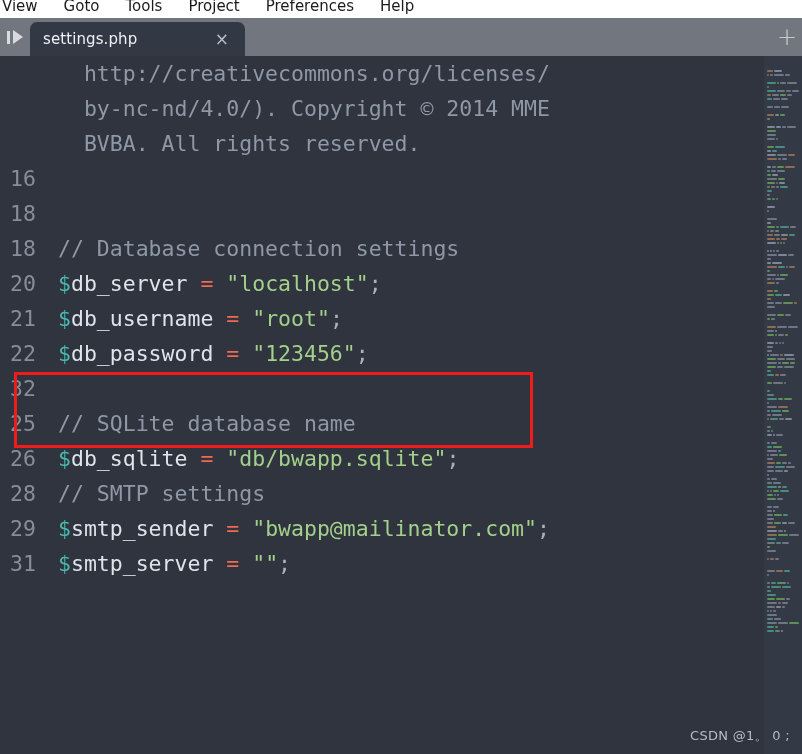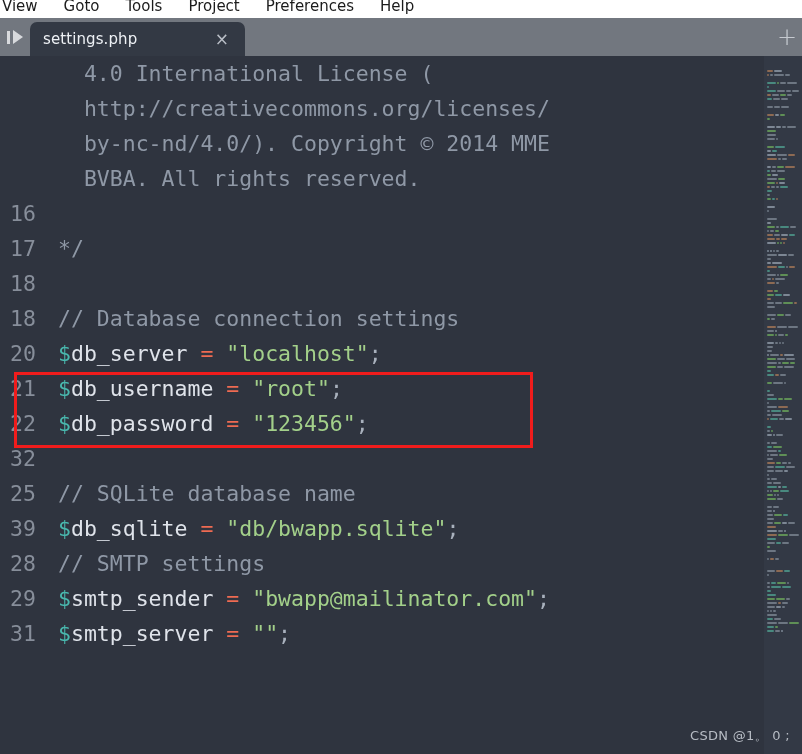--- a/index.html
+++ b/index.html
@@ -162,34 +162,32 @@
   </div>
   <div id="tab-settings">
     <span class="tab-label">settings.php</span>
     <span class="tab-close">×</span>
   </div>
   <div id="new-tab-btn">+</div>
 </div>
 
 <div id="editor">
   <div id="code-lines">
-      <div class="code-line"><span class="ln"></span><span class="src"><span class="tk-comment">  4.0 International License (</span></span></div>
       <div class="code-line"><span class="ln"></span><span class="src"><span class="tk-comment">  http://creativecommons.org/licenses/</span></span></div>
       <div class="code-line"><span class="ln"></span><span class="src"><span class="tk-comment">  by-nc-nd/4.0/). Copyright © 2014 MME</span></span></div>
       <div class="code-line"><span class="ln"></span><span class="src"><span class="tk-comment">  BVBA. All rights reserved.</span></span></div>
       <div class="code-line"><span class="ln">16</span><span class="src"><span class="tk-comment"></span></span></div>
-      <div class="code-line"><span class="ln">17</span><span class="src"><span class="tk-comment">*/</span></span></div>
       <div class="code-line"><span class="ln">18</span><span class="src"><span class="tk-plain"></span></span></div>
       <div class="code-line"><span class="ln">18</span><span class="src"><span class="tk-comment">// Database connection settings</span></span></div>
       <div class="code-line"><span class="ln">20</span><span class="src"><span class="tk-sigil">$</span><span class="tk-var">db_server </span><span class="tk-op">=</span><span class="tk-var"> </span><span class="tk-str">"localhost"</span><span class="tk-punc">;</span></span></div>
       <div class="code-line"><span class="ln">21</span><span class="src"><span class="tk-sigil">$</span><span class="tk-var">db_username </span><span class="tk-op">=</span><span class="tk-var"> </span><span class="tk-str">"root"</span><span class="tk-punc">;</span></span></div>
       <div class="code-line"><span class="ln">22</span><span class="src"><span class="tk-sigil">$</span><span class="tk-var">db_password </span><span class="tk-op">=</span><span class="tk-var"> </span><span class="tk-str">"123456"</span><span class="tk-punc">;</span></span></div>
       <div class="code-line"><span class="ln">32</span><span class="src"><span class="tk-plain"></span></span></div>
       <div class="code-line"><span class="ln">25</span><span class="src"><span class="tk-comment">// SQLite database name</span></span></div>
-      <div class="code-line"><span class="ln">39</span><span class="src"><span class="tk-sigil">$</span><span class="tk-var">db_sqlite </span><span class="tk-op">=</span><span class="tk-var"> </span><span class="tk-str">"db/bwapp.sqlite"</span><span class="tk-punc">;</span></span></div>
+      <div class="code-line"><span class="ln">26</span><span class="src"><span class="tk-sigil">$</span><span class="tk-var">db_sqlite </span><span class="tk-op">=</span><span class="tk-var"> </span><span class="tk-str">"db/bwapp.sqlite"</span><span class="tk-punc">;</span></span></div>
       <div class="code-line"><span class="ln">28</span><span class="src"><span class="tk-comment">// SMTP settings</span></span></div>
       <div class="code-line"><span class="ln">29</span><span class="src"><span class="tk-sigil">$</span><span class="tk-var">smtp_sender </span><span class="tk-op">=</span><span class="tk-var"> </span><span class="tk-str">"bwapp@mailinator.com"</span><span class="tk-punc">;</span></span></div>
       <div class="code-line"><span class="ln">31</span><span class="src"><span class="tk-sigil">$</span><span class="tk-var">smtp_server </span><span class="tk-op">=</span><span class="tk-var"> </span><span class="tk-str">""</span><span class="tk-punc">;</span></span></div>
     </div>
   <div id="red-box"></div>
 </div>
 
 <div id="minimap">
     <div class="mm-row"><span class="mm-seg" style="width: 6px; background: rgb(141, 106, 83);"></span><span class="mm-seg" style="width: 8px; background: rgb(125, 135, 148);"></span></div>
     <div class="mm-row"><span class="mm-seg" style="width: 2px; background: rgb(141, 106, 83);"></span><span class="mm-seg" style="width: 3px; background: rgb(109, 118, 130);"></span><span class="mm-seg" style="width: 10px; background: rgb(109, 118, 130);"></span><span class="mm-seg" style="width: 5px; background: rgb(109, 118, 130);"></span></div>

